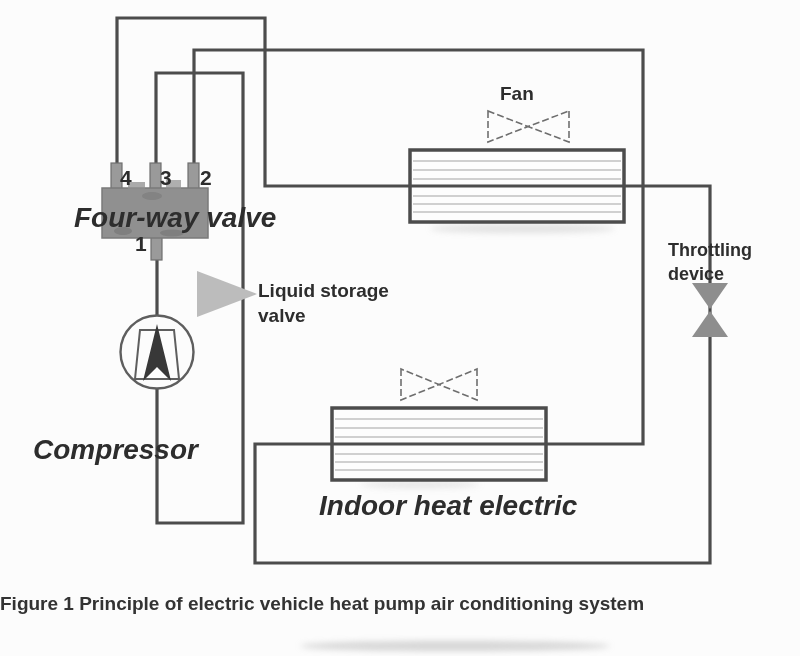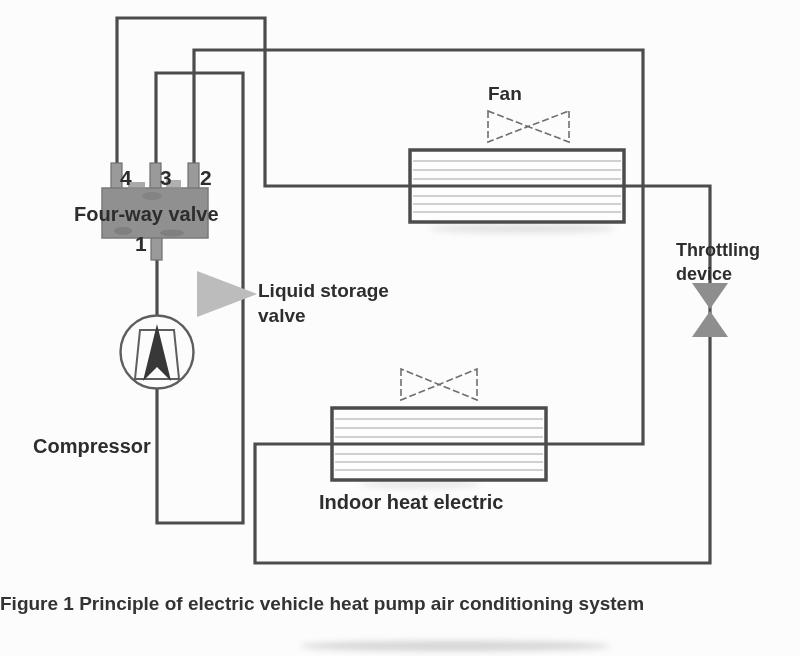--- a/index.html
+++ b/index.html
@@ -20,23 +20,23 @@
     left: 0;
     top: 0;
   }
   .lbl {
     position: absolute;
     color: #2d2d2d;
     font-weight: bold;
     white-space: nowrap;
     line-height: 1.1;
   }
-  .lbl-20 { font-size: 20px; }
+  .lbl-20 { font-size: 28px; font-style: italic; }
   .lbl-19 { font-size: 19px; }
-  .lbl-18 { font-size: 18px; margin-left: 8px; }
+  .lbl-18 { font-size: 18px; }
   .port-num { font-size: 21px; }
   #caption {
     position: absolute;
     left: 0;
     top: 593px;
     width: 800px;
     text-align: left;
     font-size: 19px;
     font-weight: bold;
     color: #333333;
@@ -148,21 +148,21 @@
   <div class="lbl port-num" style="left:200px; top:166px;">2</div>
   <div class="lbl port-num" style="left:135px; top:232px;">1</div>
 
   <div class="lbl lbl-20" style="left:74px; top:203px;">Four-way valve</div>
 
   <div class="lbl lbl-20" style="left:33px; top:406px;margin-top:29px;">Compressor</div>
 
   <div class="lbl lbl-19" style="left:258px; top:281px;">Liquid storage</div>
   <div class="lbl lbl-19" style="left:258px; top:306px;">valve</div>
 
-  <div class="lbl lbl-19" style="left:488px; top:84px;">Fan</div>
+  <div class="lbl lbl-19" style="left:500px; top:84px;">Fan</div>
 
 
   <div class="lbl lbl-20" style="left:319px; top:491px;">Indoor heat electric</div>
 
   <div class="lbl lbl-18" style="left:668px; top:241px;">Throttling</div>
   <div class="lbl lbl-18" style="left:668px; top:265px;">device</div>
 
   <div id="caption">Figure 1 Principle of electric vehicle heat pump air conditioning system</div>
 
 </div>

